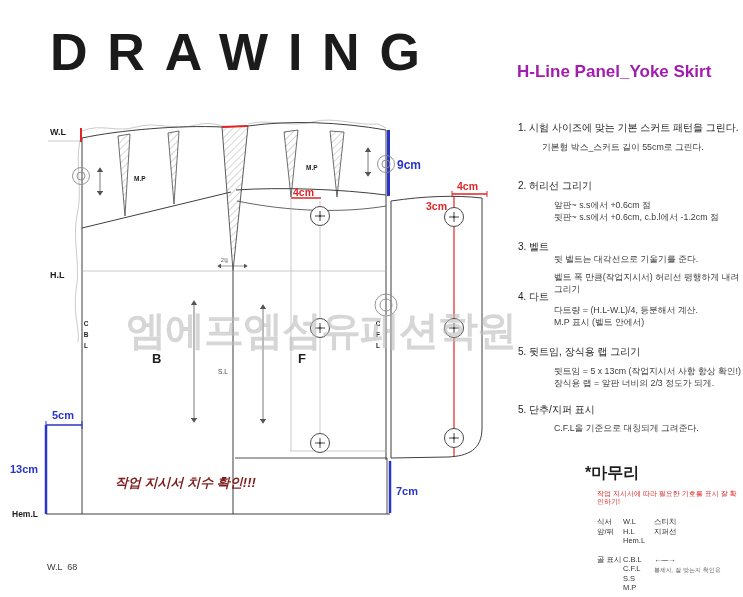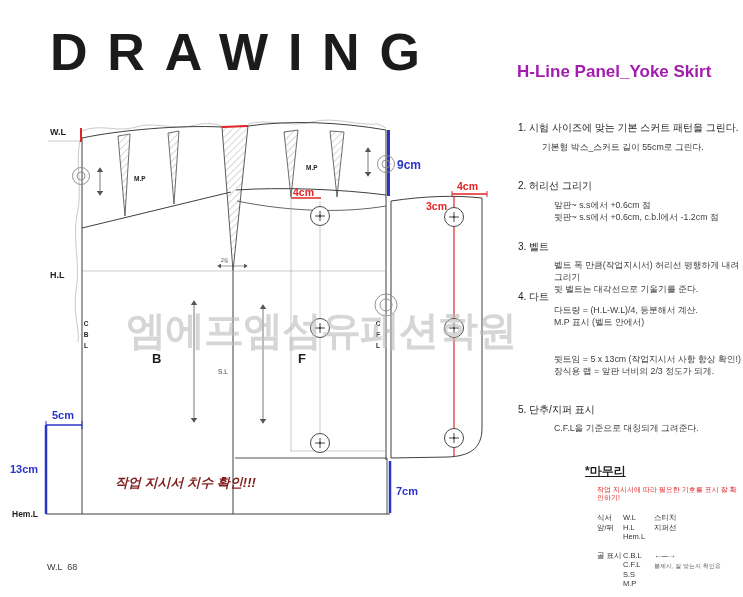--- a/index.html
+++ b/index.html
@@ -11,21 +11,21 @@
   #pattern-svg{left:0;top:0;}
   #watermark{left:126px;top:303px;font-size:40px;font-weight:700;color:#bcbcbc;opacity:.6;letter-spacing:-1px;white-space:nowrap;text-align:right;}
   #warning-text{left:115px;top:474px;font-size:13px;font-weight:700;color:#7f1d1d;font-style:italic;}
   #measure-list{left:47px;top:539px;font-size:9px;line-height:11.5px;color:#3a3a3a;white-space:pre;}
   #instructions{left:514px;top:120px;width:229px;}
   .iblock{position:absolute;left:0;width:229px;}
   .ihead{font-size:10px;color:#1d1d1d;margin-left:4px;line-height:12px;}
   .iline{font-size:8.8px;color:#3c3c3c;margin-left:40px;line-height:12px;}
   .iline.first{margin-top:7px;}
   #fin-block{position:absolute;left:71px;top:343px;width:158px;}
-  .fin-title{font-size:12px;font-weight:700;color:#1d1d1d;text-decoration:underline;}
+  .fin-title{font-size:16px;font-weight:700;color:#1d1d1d;}
   .fin-note{font-size:7px;color:#e02525;margin-left:12px;margin-top:6px;line-height:8px;}
   .fin-table{display:flex;margin-left:12px;font-size:7.5px;color:#333;}
   .fin-table.g1{margin-top:11px;}
   .fin-table.g2{margin-top:9px;}
   .fc1{width:26px;}
   .fc2{width:31px;}
   .fc3{flex:1;}
   .fin-table div div{line-height:9.5px;}
   .arrow-glyph{font-size:8px;letter-spacing:-1px;color:#444;}
   .tiny-note{font-size:6px;color:#666;margin-top:2px;line-height:7px;}
@@ -211,31 +211,32 @@
     </div>
 
     <div class="iblock" style="top:60px">
       <div class="ihead">2. 허리선 그리기</div>
       <div class="iline first">앞판~ s.s에서 +0.6cm 점</div>
       <div class="iline">뒷판~ s.s에서 +0.6cm, c.b.l에서 -1.2cm 점</div>
     </div>
 
     <div class="iblock" style="top:121px">
       <div class="ihead">3. 벨트</div>
+      <div class="iline">뒷 벨트는 대각선으로 기울기를 준다.</div>
       <div class="iline first" style="margin-top:6px">벨트 폭 만큼(작업지시서) 허리선 평행하게 내려 그리기</div>
-      <div class="iline">뒷 벨트는 대각선으로 기울기를 준다.</div>
     </div>
 
     <div class="iblock" style="top:171px">
       <div class="ihead">4. 다트</div>
       <div class="iline first" style="margin-top:1px">다트량 = (H.L-W.L)/4, 등분해서 계산.</div>
       <div class="iline">M.P 표시 (벨트 안에서)</div>
     </div>
 
     <div class="iblock" style="top:226px">
+      <div class="ihead">5. 뒷트임, 장식용 랩 그리기</div>
       <div class="iline first">뒷트임 =  5 x 13cm (작업지시서 사항 항상 확인!)</div>
       <div class="iline">장식용 랩 = 앞판 너비의 2/3 정도가 되게.</div>
     </div>
 
     <div class="iblock" style="top:284px">
       <div class="ihead">5. 단추/지퍼 표시</div>
       <div class="iline first" style="margin-top:6px">C.F.L을 기준으로 대칭되게 그려준다.</div>
     </div>
 
     <div id="fin-block">

